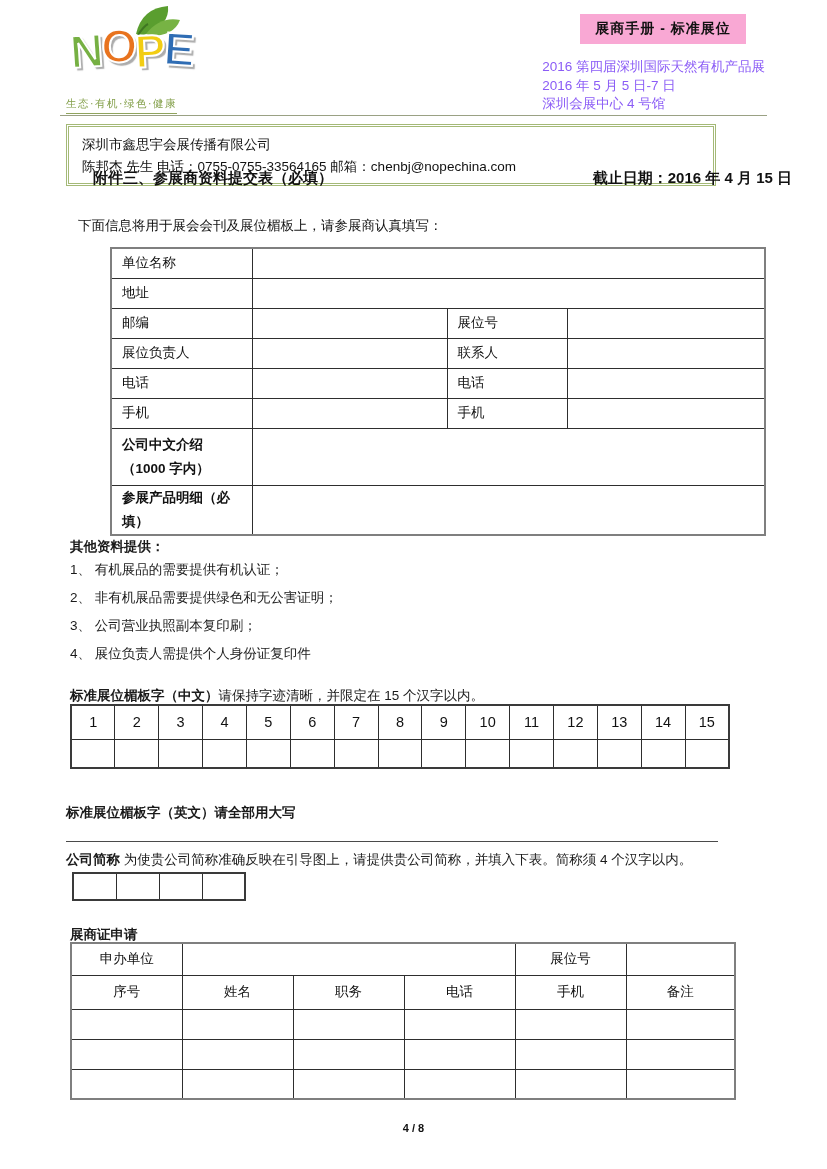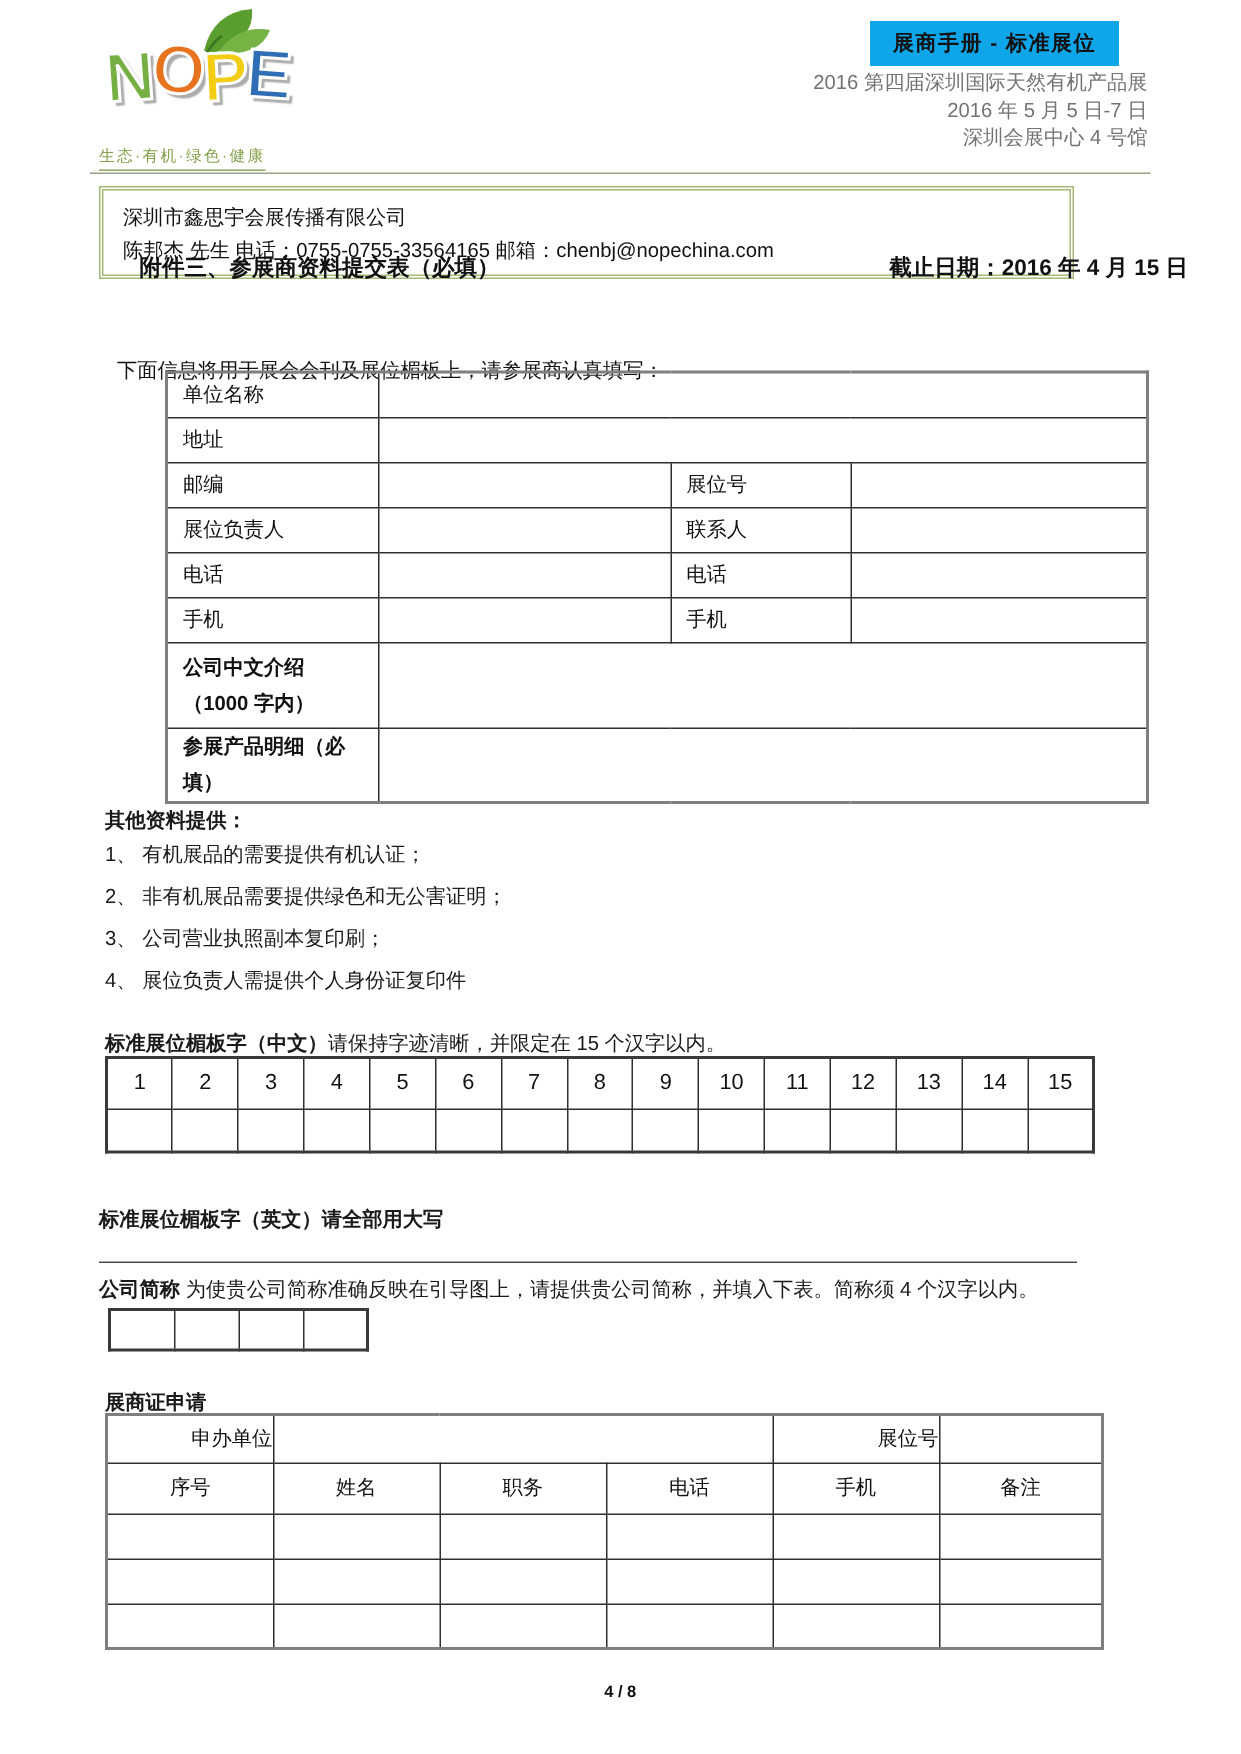--- a/index.html
+++ b/index.html
@@ -18,34 +18,34 @@
   .l-n { color:#76b043; transform:rotate(-4deg); }
   .l-o { color:#e8731e; transform:rotate(3deg) translateY(-5px); }
   .l-p { color:#f2cd13; transform:rotate(-3deg); }
   .l-e { color:#2f6db4; transform:rotate(4deg) translateY(-2px); }
 
   .tagline { position:absolute; left:66px; top:97px; font-size:10.5px; color:#84a04b;
              letter-spacing:1.5px; border-bottom:1px solid #90a45e; padding-bottom:2px; }
   .page-rule { position:absolute; left:60px; top:115px; width:707px; border-top:1.5px solid #9aa184; }
 
   .badge { position:absolute; top:14px; left:580px; width:166px; height:30px;
-           background:#0ea5e9; color:#111; font-weight:bold; font-size:14px;
+           background:#f9a8d4; color:#111; font-weight:bold; font-size:14px;
            display:flex; align-items:center; justify-content:center; letter-spacing:1px; }
-  .event-lines { position:absolute; top:46px; right:62px; text-align:right;
-                 font-size:13.5px; line-height:18.5px; color:#737373; }
+  .event-lines { position:absolute; top:58px; right:62px; text-align:left;
+                 font-size:13.5px; line-height:18.5px; color:#8b5cf6; }
 
   
   .contact-box { position:absolute; left:66px; top:124px; width:650px; height:62px;
                  border:3px double #a4b977; background:transparent;
                  padding:7px 13px; font-size:13.5px; line-height:22px; color:#111; }
   .attn-row { position:absolute; left:66px; top:169px; width:699px;
               display:flex; justify-content:space-between;
               font-size:15px; font-weight:bold; color:#111;margin-left:27px; }
 
-  .intro { position:absolute; left:78px; top:238px; font-size:13.5px; color:#111; }
+  .intro { position:absolute; left:78px; top:217px; font-size:13.5px; color:#111; }
 
   
   table { border-collapse:collapse; table-layout:fixed; }
   td { border:1px solid #2e2e2e; font-size:13.5px; color:#111; overflow:hidden; }
 
   .info-table { position:absolute; left:78px; top:247px; width:654px; border:2px solid #7f7f7f;margin-left:32px; }
   .info-table td.lbl { padding-left:10px; vertical-align:middle; }
   .info-table td.bold { font-weight:bold; }
   .pre { white-space:pre-line; line-height:24px; }
   .r30 td { height:30px; }
@@ -64,21 +64,21 @@
 
   .meiban-en-title { position:absolute; left:66px; top:804px; font-size:13.5px; font-weight:bold; }
   .write-line { position:absolute; left:66px; top:841px; width:652px; border-top:1.5px solid #4a4a4a; }
   .abbr-line { position:absolute; left:66px; top:851px; font-size:13.5px; }
   .abbr-table { position:absolute; left:72px; top:872px; border:2px solid #3a3a3a; }
   .abbr-table td { width:43px; height:27px; }
 
   .cert-title { position:absolute; left:70px; top:926px; font-size:13.5px; font-weight:bold; }
   .cert-table { position:absolute; left:70px; top:942px; width:664px; border:2px solid #7f7f7f; }
   .cert-table td { text-align:center; vertical-align:middle; }
-  .cert-table .r32 td { height:32px;text-align:right; }
+  .cert-table .r32 td { height:32px; }
   .cert-table .r34 td { height:34px; }
   .cert-table .rb td { height:30px; }
 
   .footer { position:absolute; left:0; top:1122px; width:100%; text-align:center;
             font-size:11px; font-weight:bold; color:#111; }
 </style>
 </head>
 <body>
 
 <div class="page">

